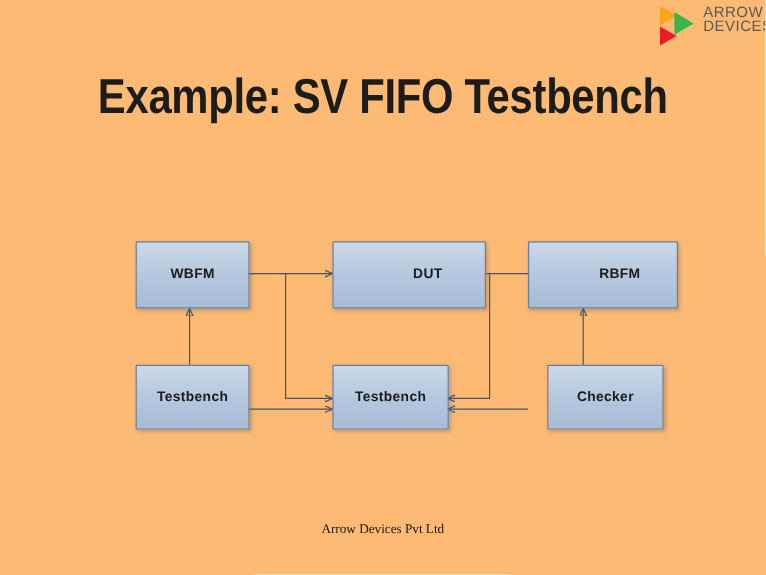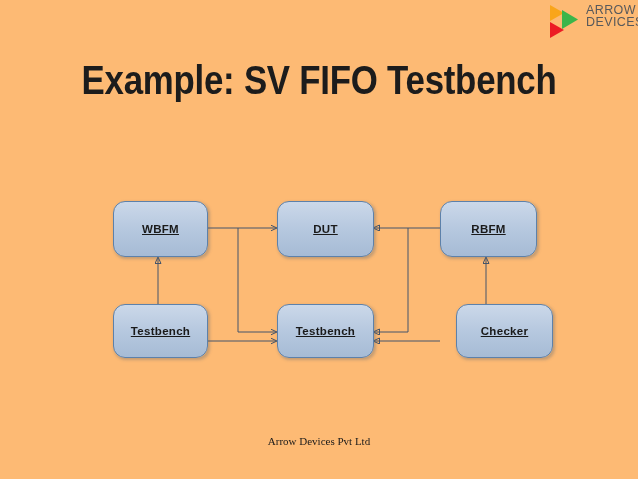--- a/index.html
+++ b/index.html
@@ -30,27 +30,27 @@
     letter-spacing:-0.3px;
   }
 
   
   .diagram{position:absolute;inset:0;}
   .connectors{position:absolute;top:0;left:0;pointer-events:none;}
   .connectors path{fill:none;stroke:var(--connector);stroke-width:1;}
   .box{
     position:absolute;display:flex;align-items:center;justify-content:center;
     background:linear-gradient(180deg,#cbd8e9 0%,#b6c8df 50%,#a6bbd5 100%);
-    border:1.5px solid var(--box-border);border-radius:12px;
+    border:1.5px solid var(--box-border);border-radius:1px;
     box-shadow:1.5px 1.5px 3px rgba(90,100,115,0.35);
-    font-size:11.5px;font-weight:700;color:#1a1a1a;letter-spacing:0.3px;text-decoration:underline;
+    font-size:11.5px;font-weight:700;color:#1a1a1a;letter-spacing:0.3px;
   }
   .b-wbfm      {left:113px;top:201px;width:93px;height:54px;}
-  .b-dut       {left:277px;top:201px;width:95px;height:54px;}
-  .b-rbfm      {left:440px;top:201px;width:95px;height:54px;}
+  .b-dut       {left:277px;top:201px;width:95px;height:54px;padding-left:31px;}
+  .b-rbfm      {left:440px;top:201px;width:95px;height:54px;padding-left:28px;}
   .b-generator {left:113px;top:304px;width:93px;height:52px;}
   .b-scoreboard{left:277px;top:304px;width:95px;height:52px;}
   .b-checker   {left:456px;top:304px;width:95px;height:52px;}
 
   
   .footer{
     position:absolute;top:435px;left:0;width:100%;text-align:center;
     font-family:"Liberation Serif",serif;font-size:11px;color:#1a1a1a;
   }
 </style>

